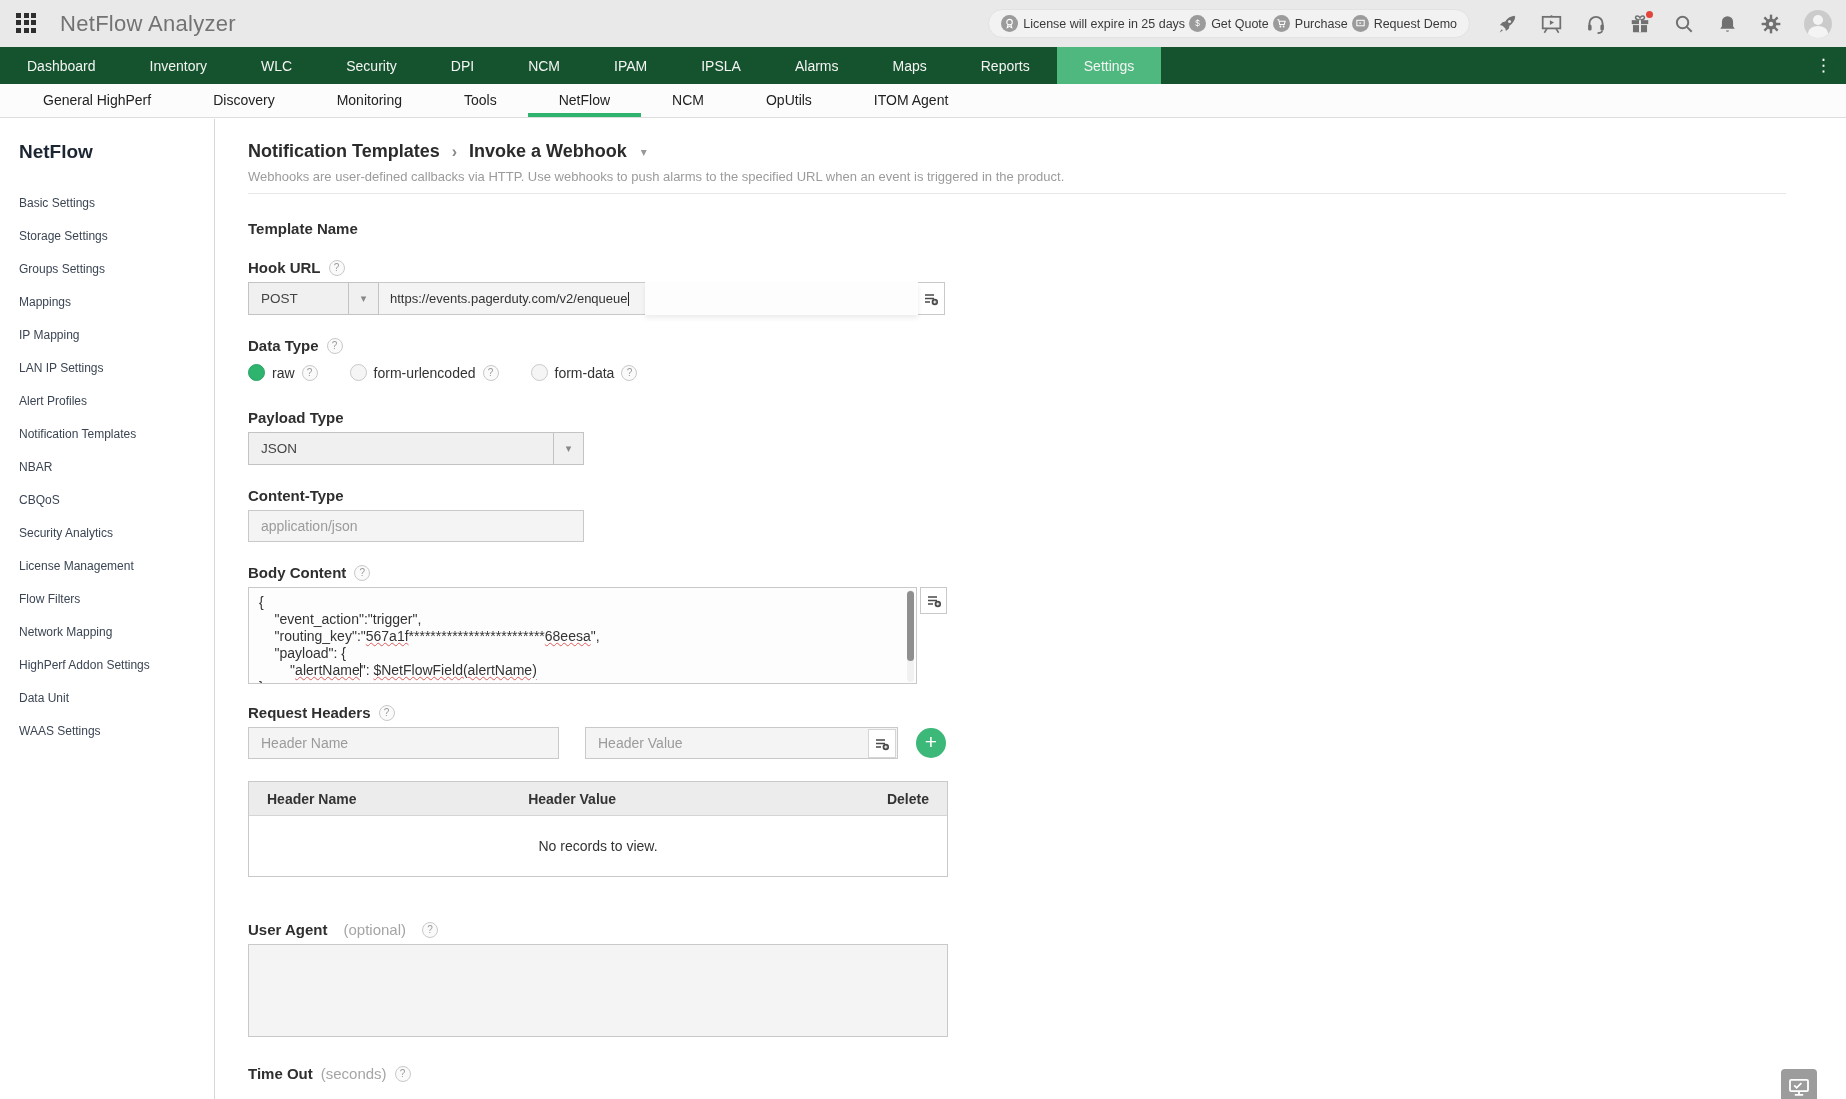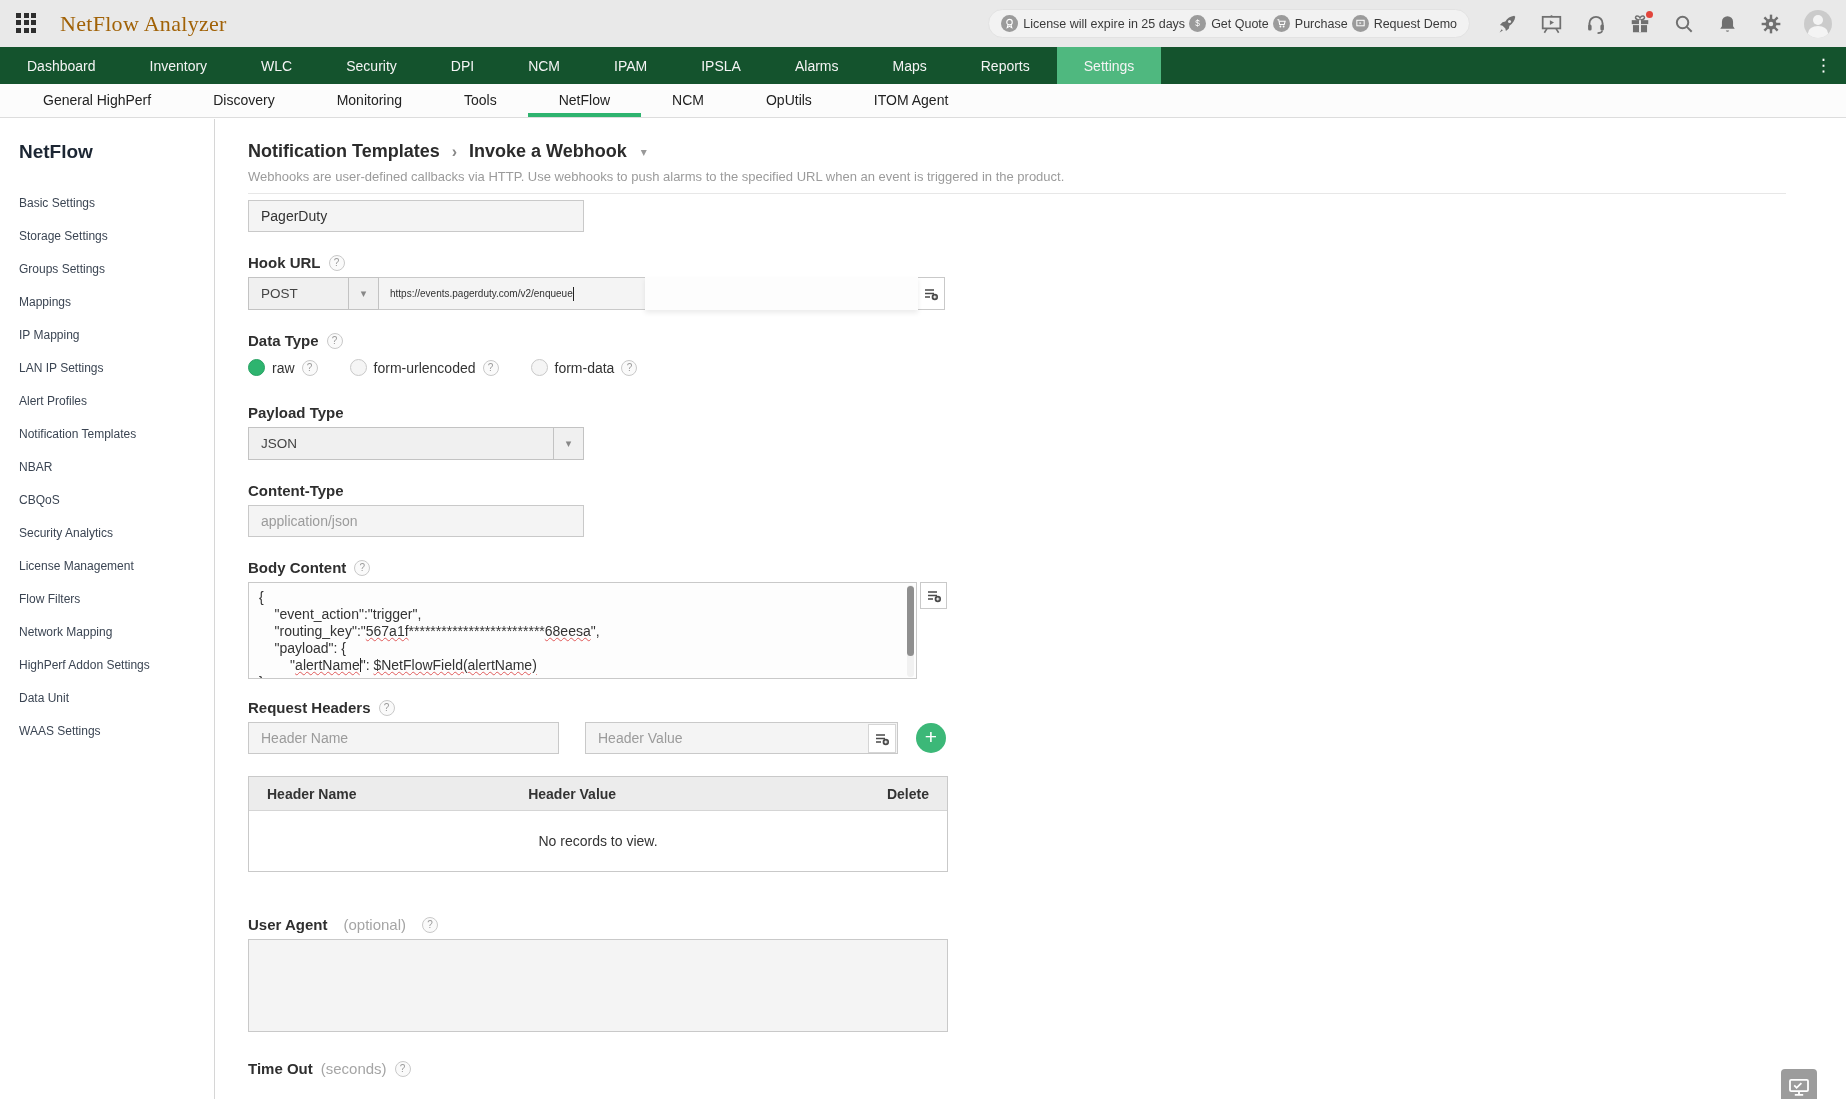--- a/index.html
+++ b/index.html
@@ -6,21 +6,21 @@
   html,body { width:1846px; height:1099px; overflow:hidden; }
   body { font-family:"Liberation Sans", sans-serif; background:#fff; color:#333; }
   #root { position:relative; width:1846px; height:1099px; overflow:hidden; background:#fff; }
 
   
   .topbar { position:absolute; left:0; top:0; width:100%; height:47px; background:#e9e9e9;
             display:flex; align-items:center; padding:0 14px; }
   .grid-icon { width:22px; height:22px; display:grid; grid-template-columns:repeat(3,5px);
                grid-template-rows:repeat(3,5px); gap:2.5px; margin:0 2px; cursor:pointer; }
   .grid-icon span { background:#2e2e2e; }
-  .app-title { font-family:Liberation Serif, serif; font-size:22px; color:#a16207; margin-left:20px; letter-spacing:.3px; }
+  .app-title { font-family:Liberation Sans, sans-serif; font-size:22px; color:#737373; margin-left:20px; letter-spacing:.3px; }
   .pill { margin-left:auto; height:29px; background:#f2f2f2; border:1px solid #e2e2e2; border-radius:16px;
           display:flex; align-items:center; gap:4px; padding:0 12px; font-size:12.5px; color:#3a3a3a; }
   .pill-item { display:flex; align-items:center; gap:5px; white-space:nowrap; }
   .circ-ic { width:17px; height:17px; border-radius:50%; background:#9b9b9b; display:flex; align-items:center; justify-content:center; flex:0 0 auto; }
   .tb-icons { display:flex; align-items:center; gap:22px; margin-left:26px; }
   .tb-icons svg { display:block; cursor:pointer; }
   .avatar { width:28px; height:28px; border-radius:50%; background:#cbcbcb; position:relative; overflow:hidden; cursor:pointer; }
   .avatar .head { position:absolute; left:9px; top:5px; width:10px; height:10px; border-radius:50%; background:#f4f4f4; }
   .avatar .body { position:absolute; left:4px; top:16px; width:20px; height:14px; border-radius:50% 50% 0 0; background:#f4f4f4; }
 
@@ -63,21 +63,21 @@
              font-size:14px; color:#333; font-family:"Liberation Sans",sans-serif; }
   .t-input::placeholder { color:#9b9b9b; }
 
   .url-row { display:flex; margin-top:6px; }
   .sel { width:131px; height:33px; background:#f0f0f0; border:1px solid #c3c3c3; display:flex; align-items:center;
          font-size:13.5px; color:#444; cursor:pointer; position:relative;justify-content:center; }
   .sel .sel-val { padding-left:12px; flex:1; }
   .sel .caret-box { width:30px; align-self:stretch; border-left:1px solid #c3c3c3; display:flex; align-items:center;
                     justify-content:center; color:#888; font-size:11px; }
   .url-box { width:539px; height:33px; background:#f4f4f4; border:1px solid #c9c9c9; border-left:none;
-             position:relative; display:flex; align-items:center; font-size:10px; color:#333; padding-left:11px; }
+             position:relative; display:flex; align-items:center; font-size:13px; color:#333; padding-left:11px; }
   .url-overlay { position:absolute; left:266px; top:-1px; bottom:-1px; right:-1px; background:#fdfdfd;
                  box-shadow:0 3px 5px rgba(0,0,0,.08); }
   .icon-btn { width:27px; background:#fff; border:1px solid #c9c9c9; border-left:none; display:flex;
               align-items:center; justify-content:center; cursor:pointer; }
 
   .radio-row { display:flex; align-items:center; gap:32px; margin-top:10px; }
   .radio-item { display:flex; align-items:center; gap:7px; font-size:14px; color:#333; cursor:pointer; }
   .radio { width:17px; height:17px; border-radius:50%; background:#f5f5f5; border:1px solid #c9c9c9; }
   .radio.on { background:#2eb46f; border-color:#27a263; }
 
@@ -284,21 +284,23 @@
     <div class="crumb-row">
       <span class="crumb link">Notification Templates</span>
       <span class="crumb-sep">›</span>
       <span class="crumb">Invoke a Webhook</span>
       <span class="crumb-caret">▾</span>
     </div>
     <div class="page-desc">Webhooks are user-defined callbacks via HTTP. Use webhooks to push alarms to the specified URL when an event is triggered in the product.</div>
     <div class="divider"></div>
 
     
-    <input class="t-input lblgap" type="text" value="PagerDuty" style="">
+    <div class="f-label mt26">
+        <span>Template Name</span>
+      </div>
 
     
     <div class="f-label mt22">
       <span>Hook URL</span>
       <span class="help">?</span>
     </div>
     <div class="url-row">
       <div class="sel">
         <span class="sel-val">POST</span>
         <span class="caret-box">▾</span>

